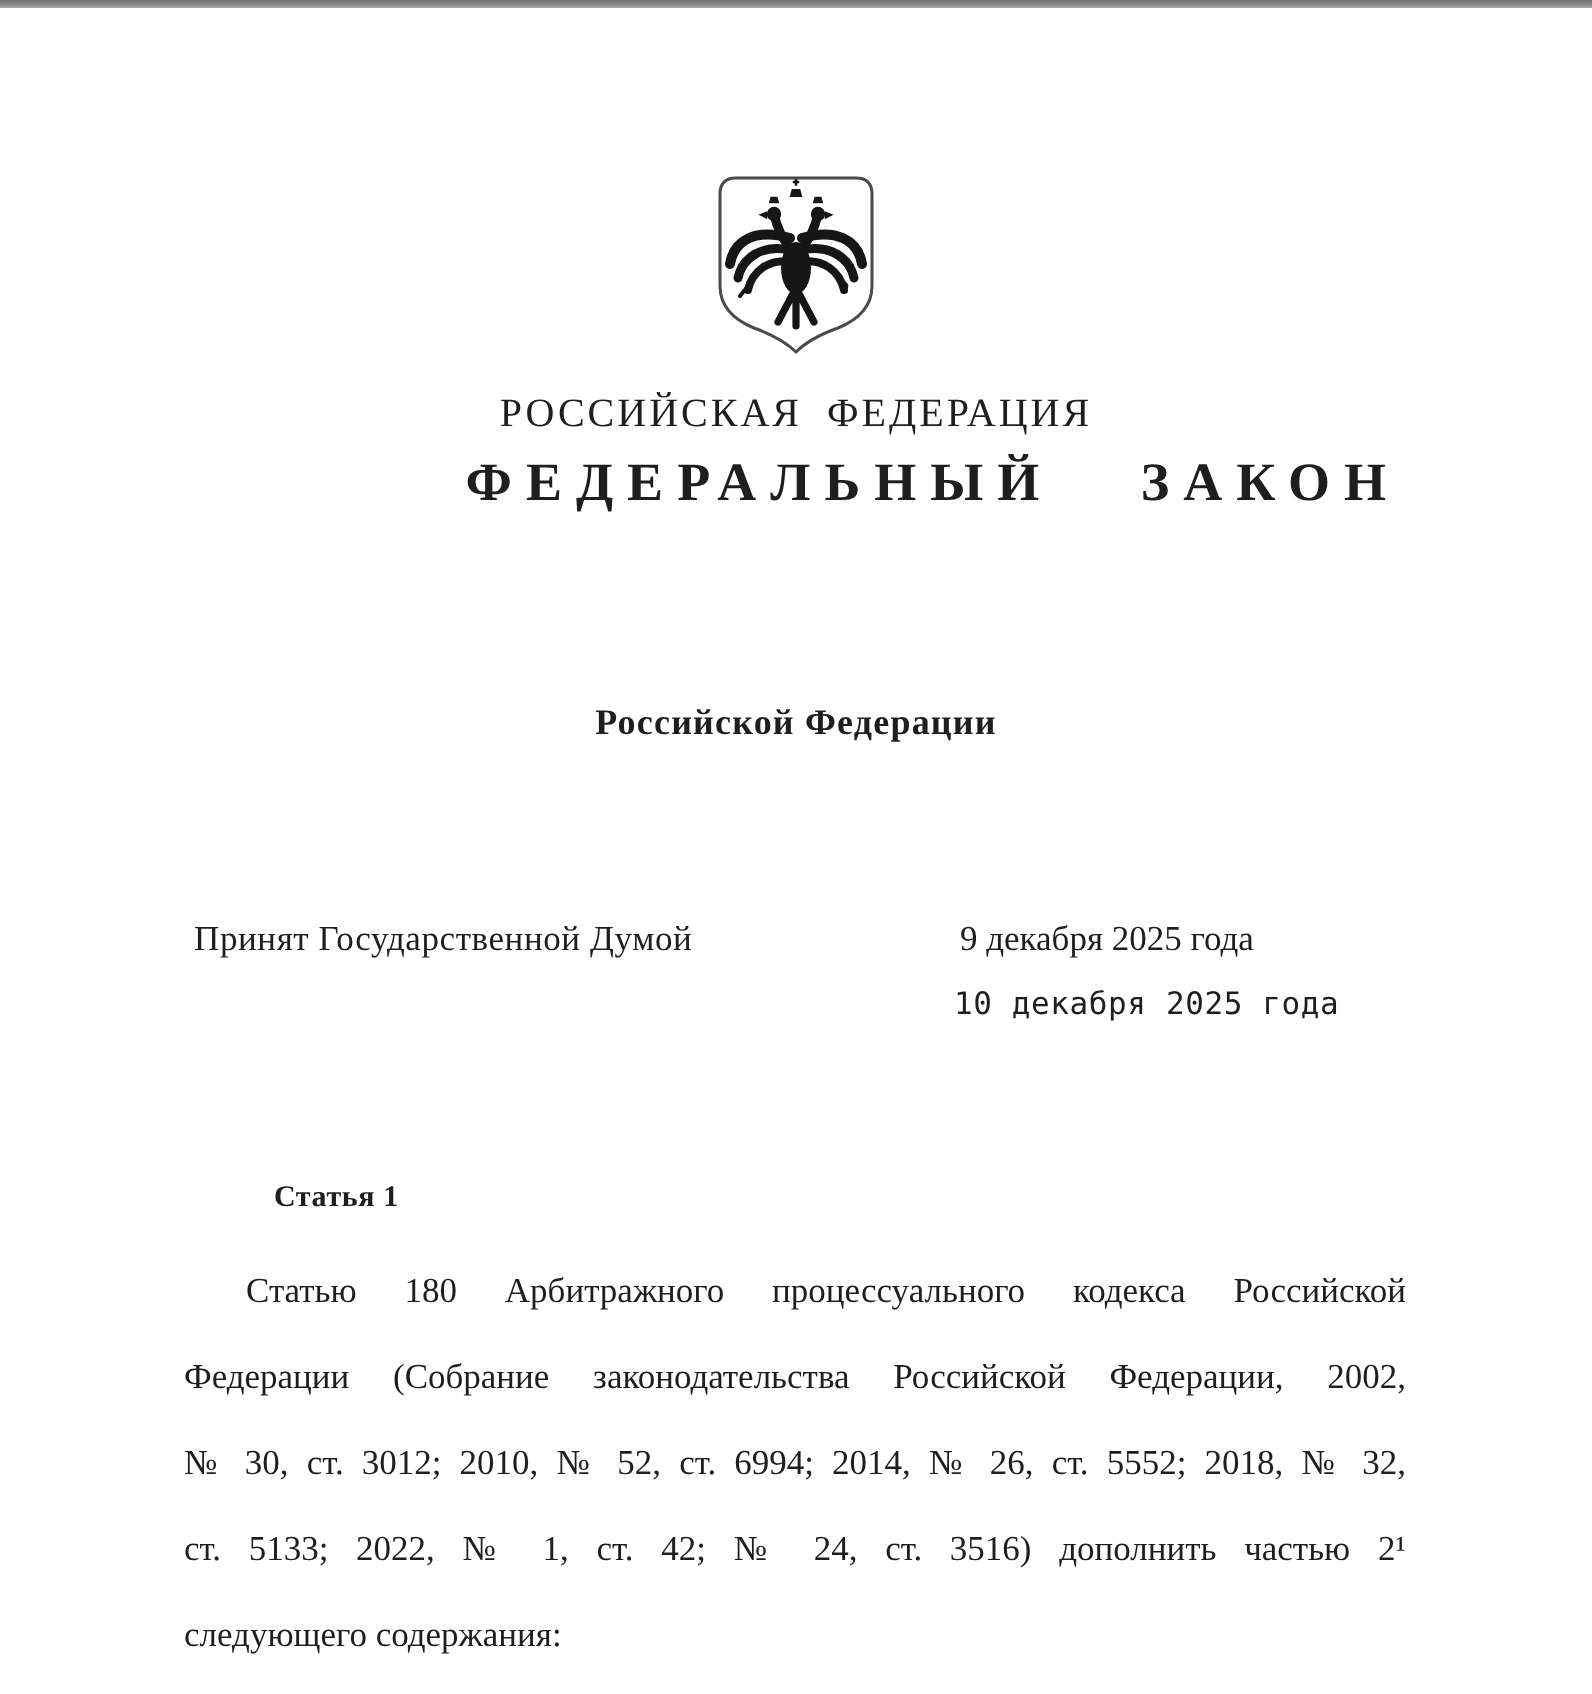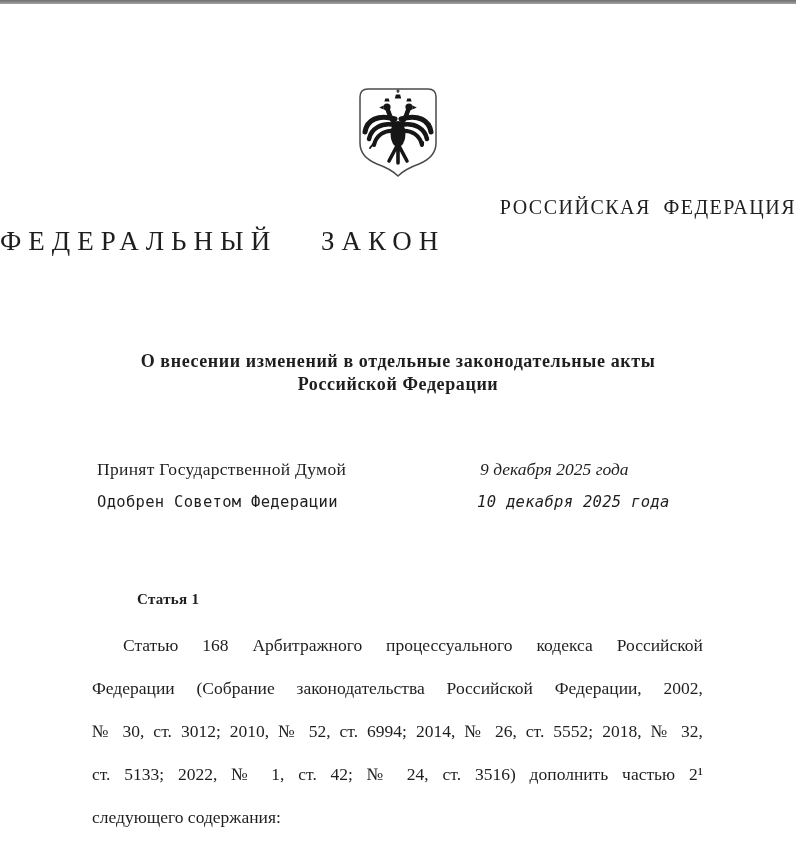--- a/index.html
+++ b/index.html
@@ -19,45 +19,45 @@
     position: absolute; left: 0; top: 0;
     width: 796px; height: 4px;
     background: linear-gradient(180deg, #707070 0%, #8a8a8a 55%, #a6a6a6 100%);
   }
   .emblem {
     position: absolute; left: 356px; top: 86px;
     width: 84px; height: 92px;
   }
   .country-line {
     position: absolute; left: 0; top: 196px; width: 796px;
-    text-align: right;
+    text-align: center;
     font-size: 20px; line-height: 22px;
     letter-spacing: 1.5px; word-spacing: 6px;
     white-space: nowrap;
   }
   .law-line {
     position: absolute; left: 0; top: 225px; width: 700px;
-    text-align: left;
-    font-weight: normal;
+    text-align: right;
+    font-weight: bold;
     font-size: 27px; line-height: 32px;
     letter-spacing: 7px; word-spacing: 30px;
     white-space: nowrap;
   }
   .doc-title {
     position: absolute; left: 128px; top: 350px; width: 540px;
     text-align: center;
     font-weight: bold;
     font-size: 18px; line-height: 23px;
     letter-spacing: 0.6px;
   }
   .adopt-row { position: absolute; left: 0; width: 796px; height: 22px; }
   .adopt-row.r1 { top: 459px; padding-left: 24px; }
   .adopt-row.r2 { top: 493px; }
   .adopt-label { position: absolute; left: 97px; font-size: 17.5px; letter-spacing: 0.3px; white-space: nowrap; }
-  .adopt-date  { position: absolute; left: 480px; font-size: 17.5px; white-space: nowrap; font-style: italic; }
+  .adopt-date  { position: absolute; left: 480px; font-size: 17.5px; white-space: nowrap; }
   .typewriter {
     font-family: "DejaVu Sans Mono", "Liberation Mono", monospace;
     font-size: 15.5px; letter-spacing: 0.3px;
   }
   .adopt-row.r2 .adopt-date { left: 477px; }
   .article-heading {
     position: absolute; left: 137px; top: 591px;
     font-weight: bold; font-size: 15px; letter-spacing: 0.3px;
   }
   .body-text {
@@ -114,37 +114,35 @@
       <circle cx="66" cy="57" r="2.2" stroke="none"></circle>
       <path d="M18 57 l-4 5" stroke-width="2" fill="none" stroke-linecap="round"></path>
     </g>
   </svg>
 
   <div class="country-line">РОССИЙСКАЯ ФЕДЕРАЦИЯ</div>
 
   <div class="law-line">ФЕДЕРАЛЬНЫЙ ЗАКОН</div>
 
   <div class="doc-title">
-    <div>О внесении изменений в отдельные законодательные акты</div>
     <div>Российской Федерации</div>
   </div>
 
   <div class="adopt-row r1">
     <span class="adopt-label">Принят Государственной Думой</span>
     <span class="adopt-date">9 декабря 2025 года</span>
   </div>
 
   <div class="adopt-row r2">
-    <span class="adopt-label typewriter">Одобрен Советом Федерации</span>
     <span class="adopt-date typewriter">10 декабря 2025 года</span>
   </div>
 
   <div class="article-heading">Статья 1</div>
 
   <div class="body-text">
-    <div class="bline first">Статью 168 Арбитражного процессуального кодекса Российской</div>
+    <div class="bline first">Статью 180 Арбитражного процессуального кодекса Российской</div>
     <div class="bline">Федерации (Собрание законодательства Российской Федерации, 2002,</div>
     <div class="bline">№ 30, ст. 3012; 2010, № 52, ст. 6994; 2014, № 26, ст. 5552; 2018, № 32,</div>
     <div class="bline">ст. 5133; 2022, № 1, ст. 42; № 24, ст. 3516) дополнить частью 2¹</div>
     <div class="bline last">следующего содержания:</div>
   </div>
 
 </div>
 
 </body></html>

